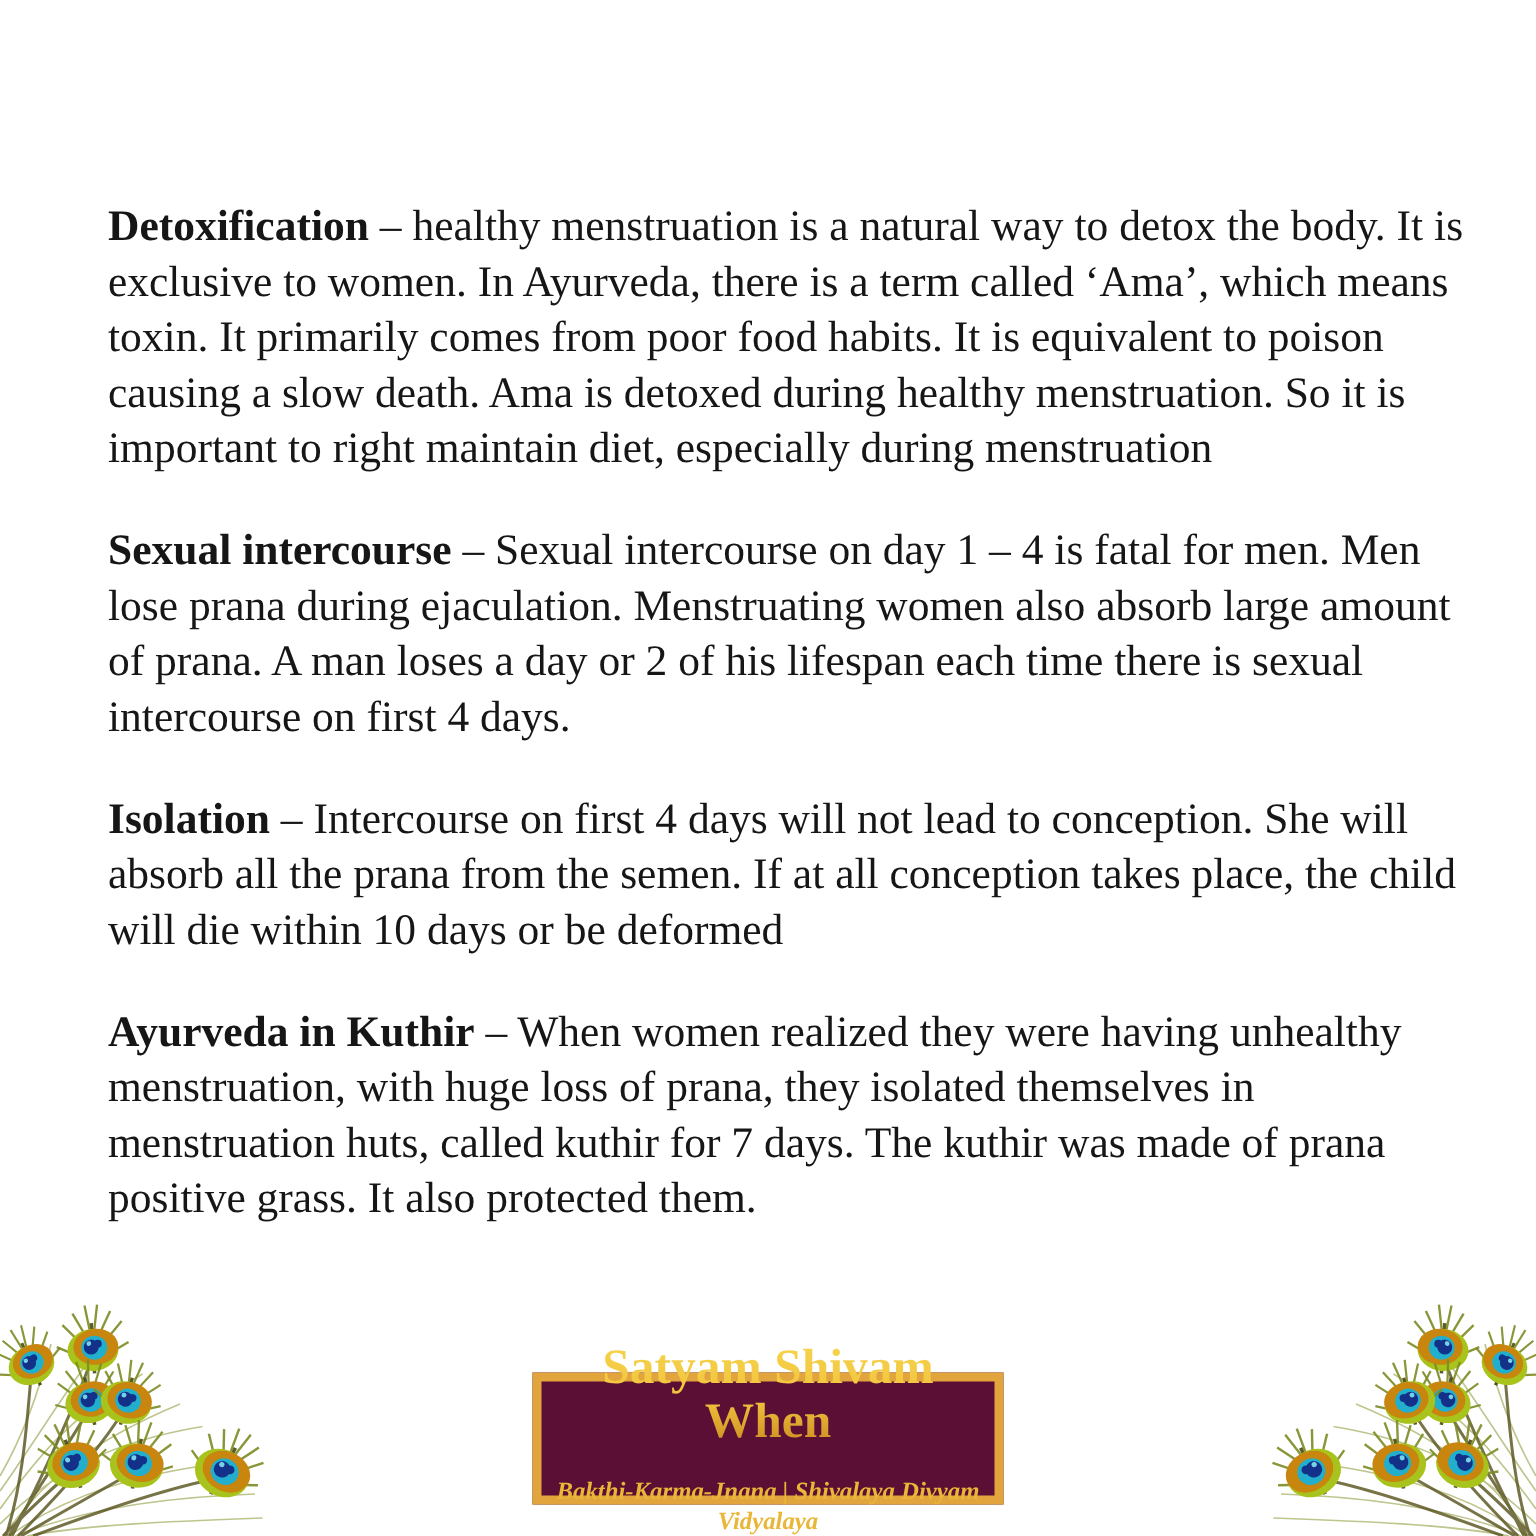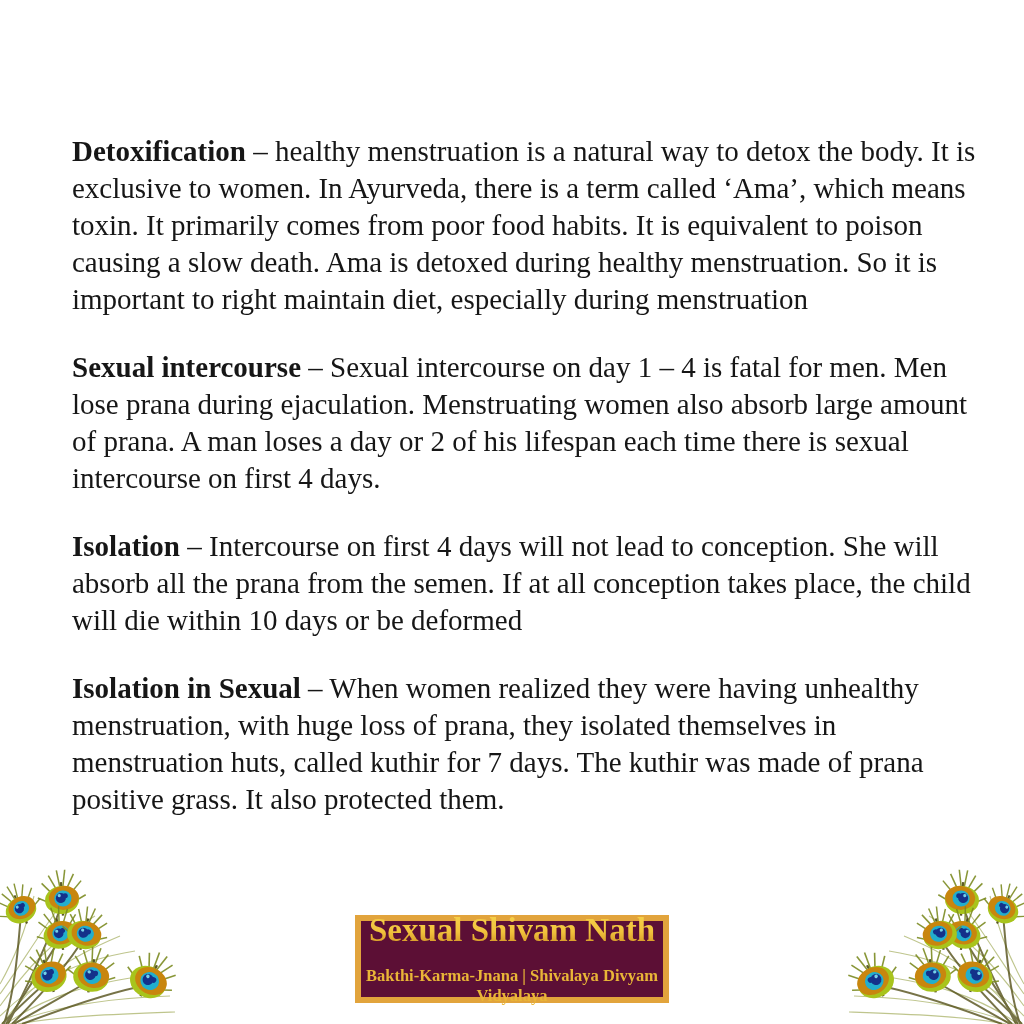--- a/index.html
+++ b/index.html
@@ -73,20 +73,21 @@
     background-clip: text;
     color: #EFBE3A;
     -webkit-text-fill-color: transparent;
   }
   .banner .banner-subtitle {
     font-size: 16.5px;
     font-weight: 700;
     line-height: 20px;
     margin-top: 18px;
     color: #E9B637;
+    font-style: italic;
   }
 </style>
 </head>
 <body>
 
 <main class="slide">
 
 
   <section class="content">
     <p>
@@ -95,21 +96,21 @@
     </p>
     <p>
       <span class="lead">Sexual intercourse</span>
       <span>–  Sexual intercourse on day 1 – 4 is fatal for men. Men lose prana during ejaculation. Menstruating women also absorb large amount of prana. A man loses a day or 2 of his lifespan each time there is sexual intercourse on first 4 days.</span>
     </p>
     <p>
       <span class="lead">Isolation</span>
       <span>– Intercourse on first 4 days will not lead to conception. She will absorb all the prana from the semen. If at all conception takes place, the child will die within 10 days or be deformed</span>
     </p>
     <p>
-      <span class="lead">Isolation in Sexual</span>
+      <span class="lead">Ayurveda in Kuthir</span>
       <span>– When women realized they were having unhealthy menstruation, with huge loss of prana, they isolated themselves in menstruation huts, called kuthir for 7 days. The kuthir was made of prana positive grass. It also protected them.</span>
     </p>
   </section>
 
   <div class="footer">
 
     <div class="corner left">
       <svg width="178" height="158" viewBox="0 0 178 158" xmlns="http://www.w3.org/2000/svg" aria-hidden="true">
         <defs>
           <g id="eye">
@@ -230,18 +231,18 @@
             <use href="#eye" transform="scale(1.05)"></use>
           </g>
         <g transform="translate(148,116) rotate(28)">
             <use href="#fr" transform="translate(0,6) scale(1.25)"></use>
             <use href="#eye" transform="scale(1.1)"></use>
           </g>
       </svg>
     </div>
 
     <div class="banner">
-      <div class="banner-title">Sexual Shivam Nath</div>
+      <div class="banner-title">Satyam Shivam When</div>
       <div class="banner-subtitle">Bakthi-Karma-Jnana | Shivalaya Divyam Vidyalaya</div>
     </div>
 
   </div>
 </main>
 
 </body></html>

